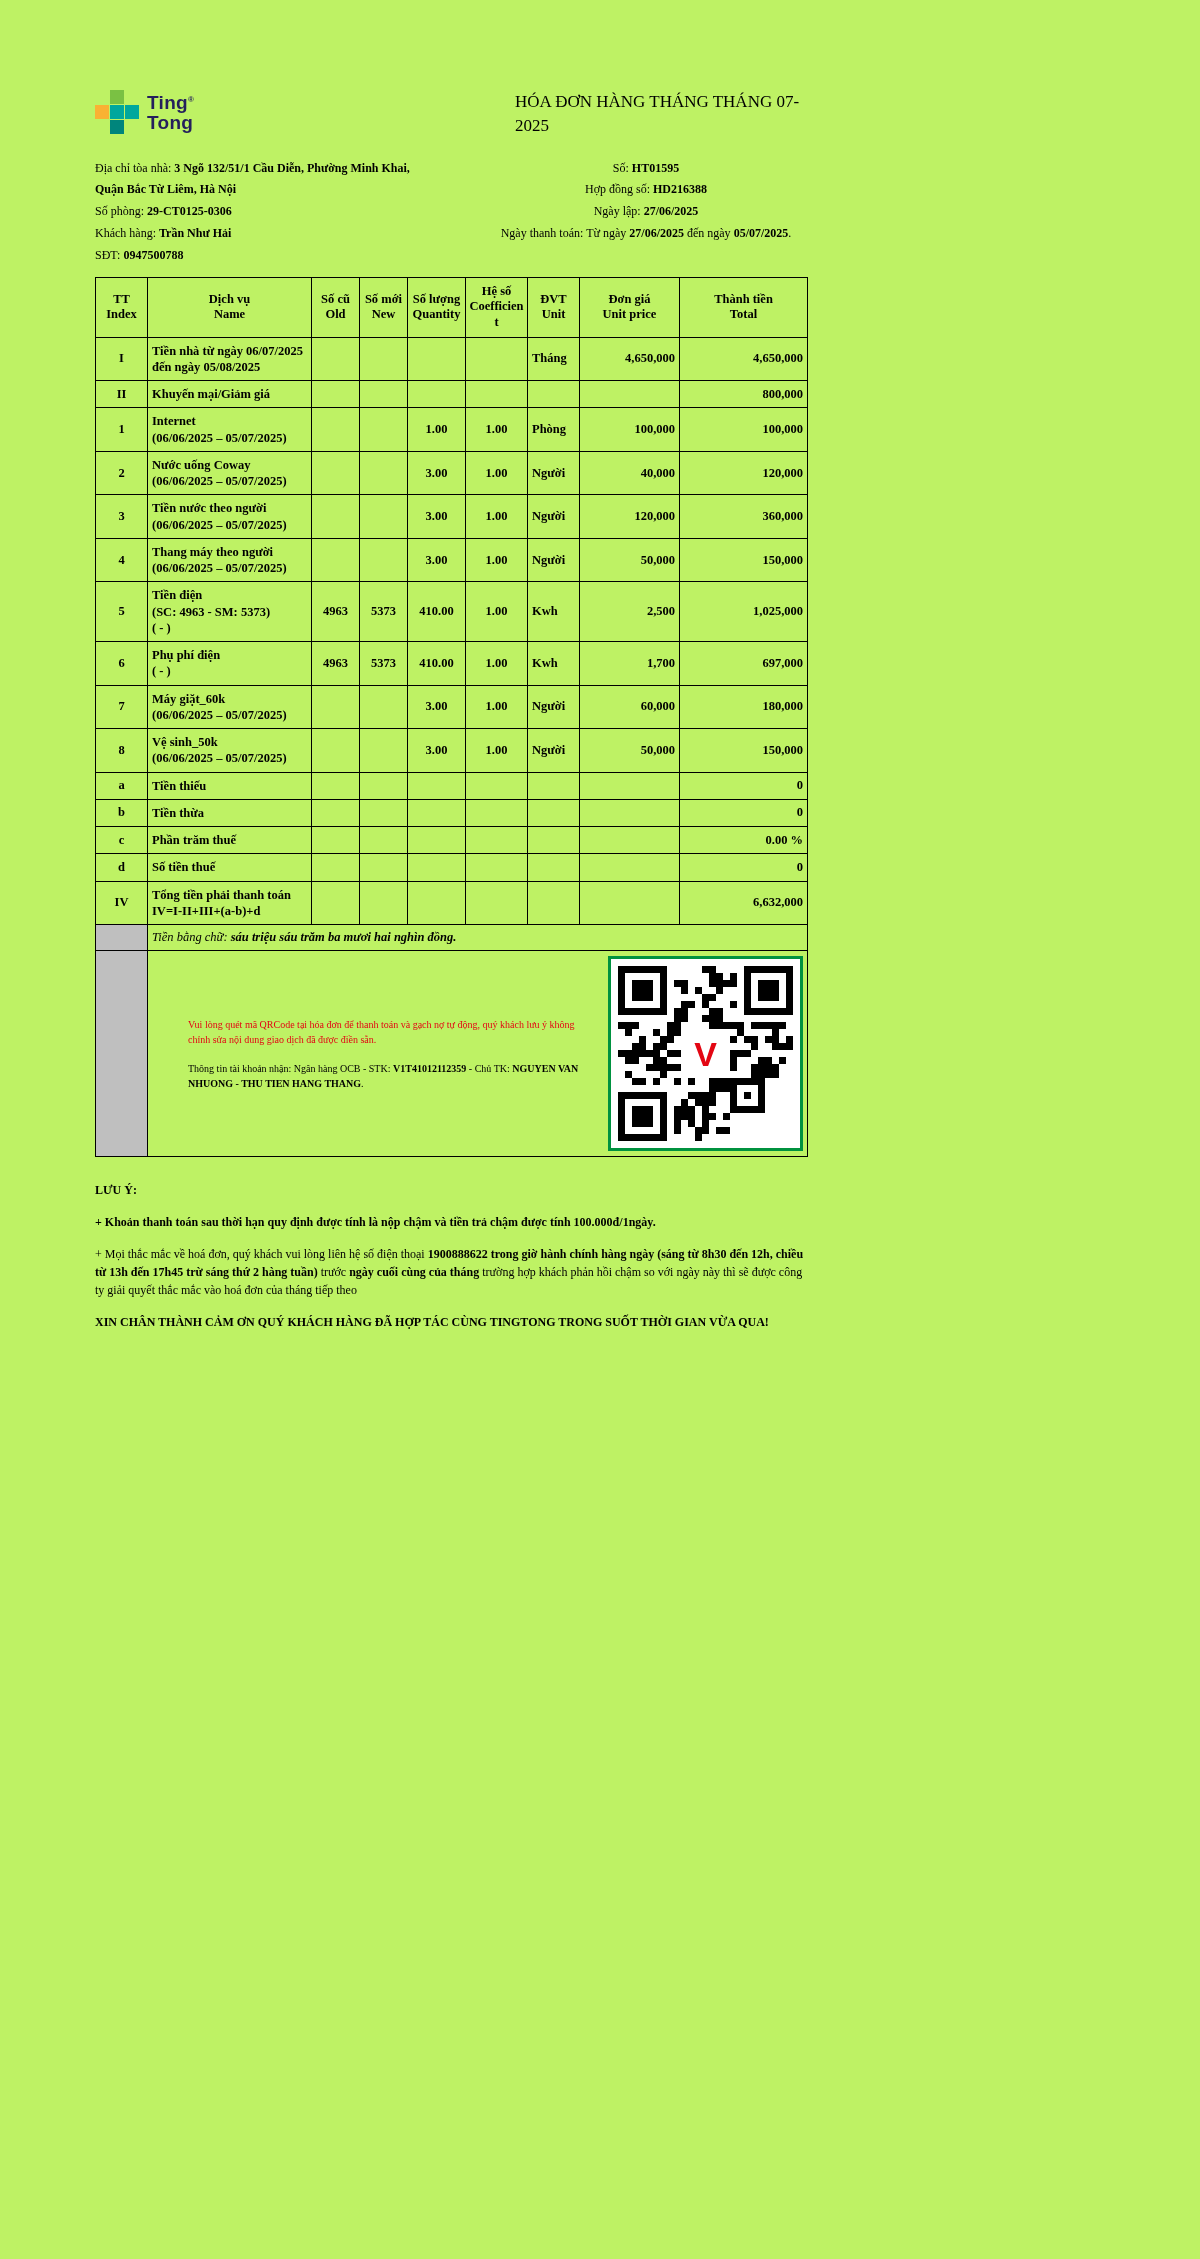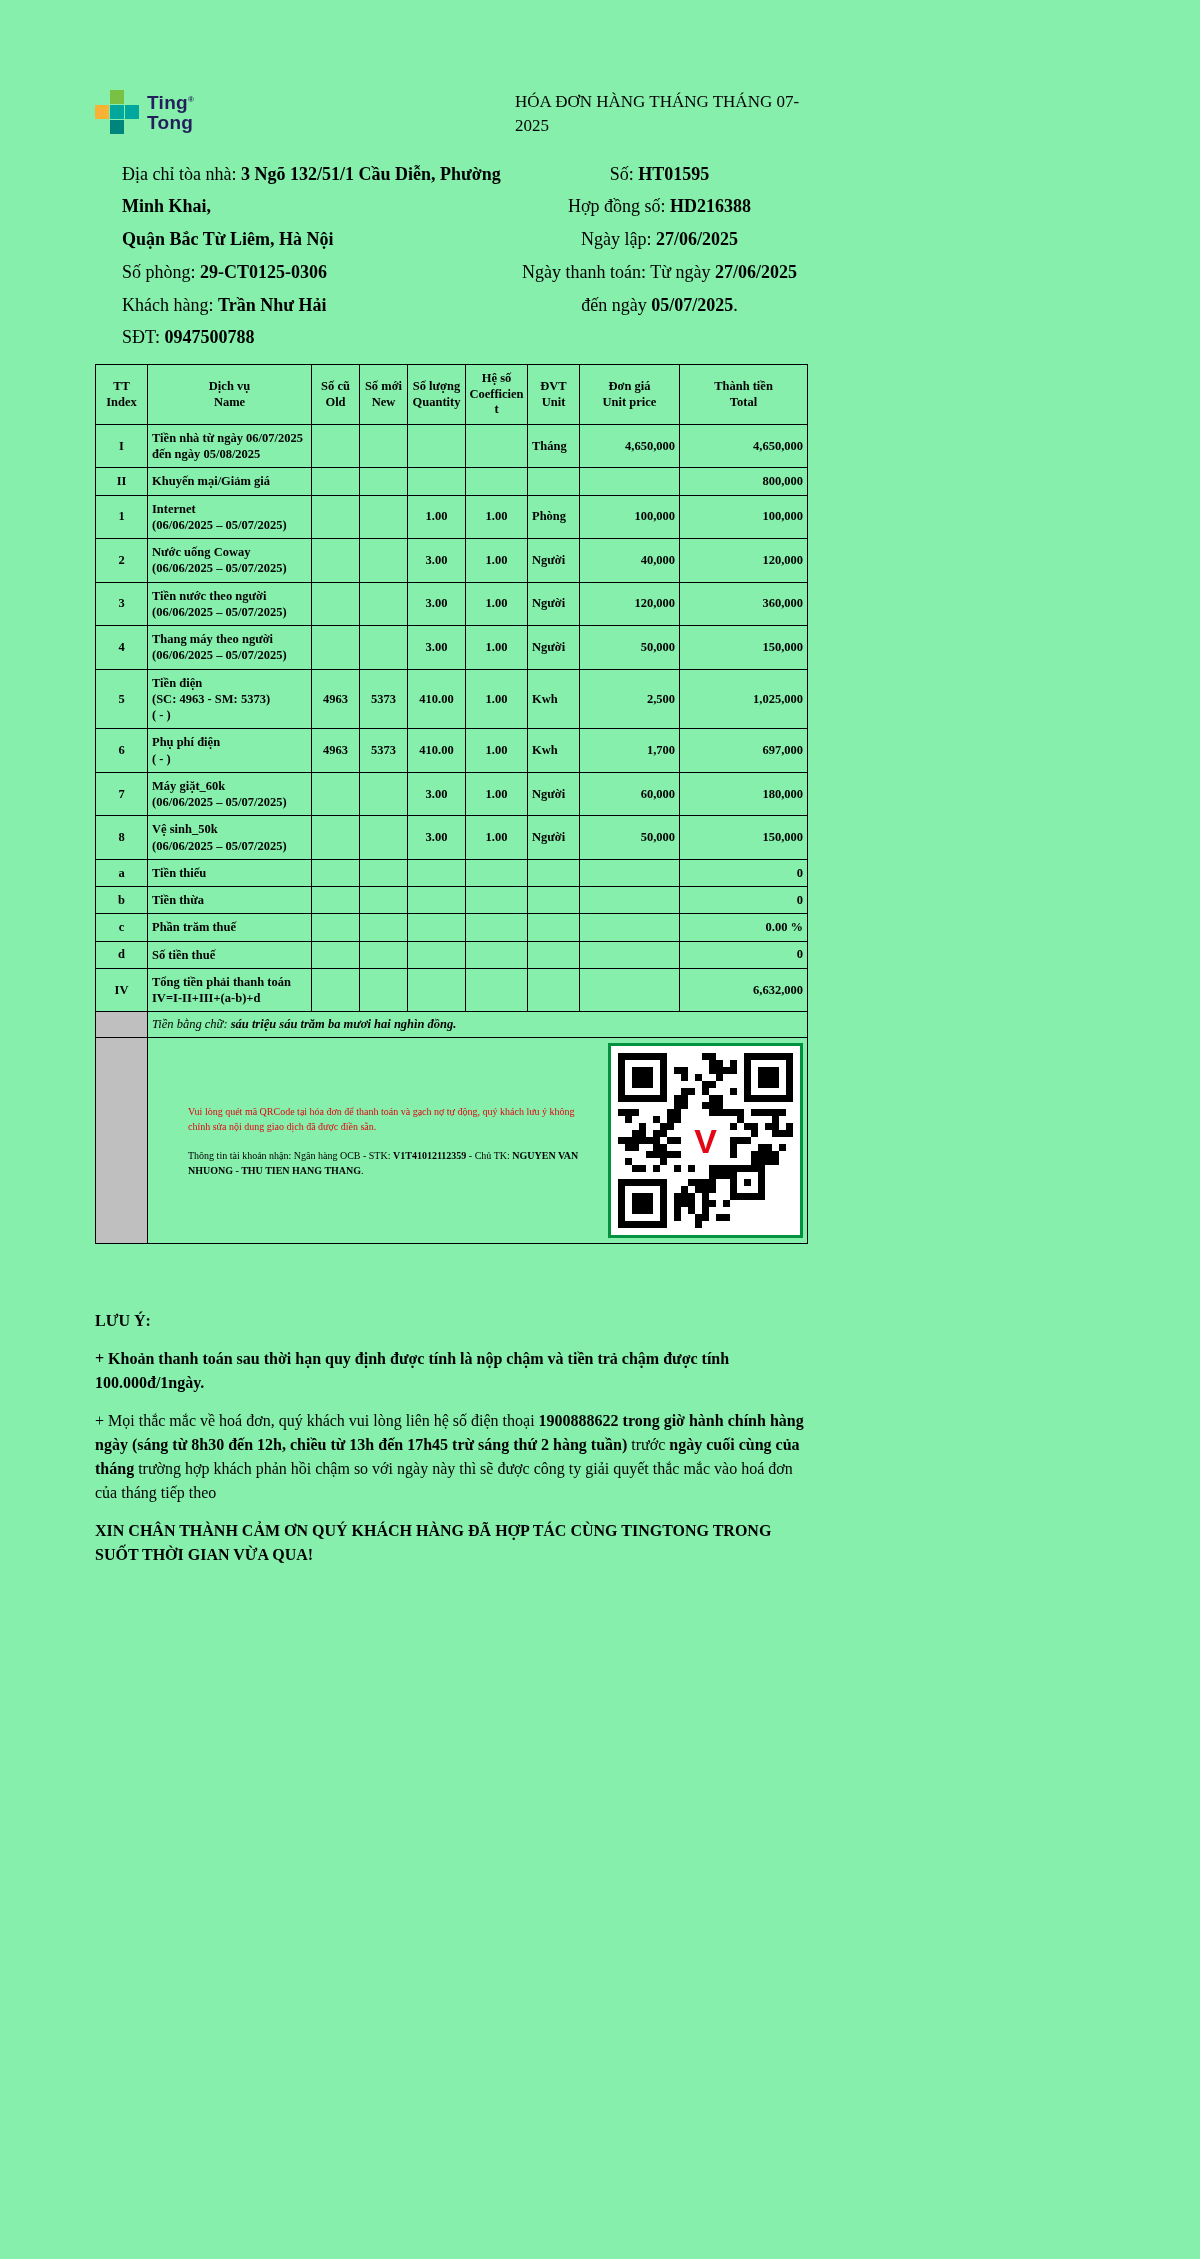--- a/index.html
+++ b/index.html
@@ -1,21 +1,21 @@
 <!DOCTYPE html>
 <html style="--accent-red: #e30613; --qr-border-green: #00923f; --gray-cell: #bfbfbf; --logo-navy: #241f5c; --logo-green: #7ac143; --logo-teal: #00a79d; --logo-teal-dark: #00857c; --logo-yellow: #f9b233;"><head>
 <meta charset="utf-8">
 <style>
   * { box-sizing: border-box; }
   html, body { margin: 0; padding: 0; background: #ffffff; }
   .page {
     position: relative;
     width: 1200px;
     height: 2259px;
-    background: #86efac;
+    background: #bef264;
     font-family: "Liberation Serif", serif;
     color: #000;
     overflow: hidden;
   }
   .content { position: absolute; left: 95px; top: 90px; width: 712px; }
   .bold { font-weight: bold; }
 
   
   .header-row { display: flex; justify-content: space-between; align-items: flex-start; margin-bottom: 20px; }
   .logo { display: flex; align-items: center; gap: 7px; font-family: "Liberation Sans", sans-serif; }
@@ -24,21 +24,21 @@
   .sq-top    { left: 15px; top: 0;    background: var(--logo-green, #7ac143); }
   .sq-left   { left: 0;    top: 15px; background: var(--logo-yellow, #f9b233); }
   .sq-center { left: 15px; top: 15px; background: var(--logo-teal, #00a79d); }
   .sq-right  { left: 30px; top: 15px; background: var(--logo-teal, #00a79d); }
   .sq-bottom { left: 15px; top: 30px; background: var(--logo-teal-dark, #00857c); }
   .logo-text { font-weight: bold; font-size: 19px; line-height: 1.02; color: var(--logo-navy, #241f5c); letter-spacing: .3px; }
   .logo-reg { font-size: 8px; vertical-align: super; }
   .doc-title { width: 292px; font-weight: normal; font-size: 17px; line-height: 1.4; }
 
   
-  .info-row { display: flex; justify-content: space-between; font-size: 18px; line-height: 1.82; margin-bottom: 10px; margin-left: 27px; }
+  .info-row { display: flex; justify-content: space-between; font-size: 12px; line-height: 1.82; margin-bottom: 10px; }
   .info-left { width: 390px; }
   .info-right { text-align: center; flex: 1; }
 
   
   table.invoice { border-collapse: collapse; width: 712px; font-size: 12.5px; font-weight: bold; table-layout: fixed; }
   .invoice th, .invoice td { border: 1px solid #000; padding: 5px 4px; vertical-align: middle; word-wrap: break-word; }
   .invoice th { text-align: center; line-height: 1.25; padding: 6px 2px; }
   .al-c { text-align: center; }
   .al-l { text-align: left; padding-left: 6px; }
   .al-r { text-align: right; padding-right: 7px; }
@@ -49,21 +49,21 @@
   .qr-cell { padding: 16px 10px; }
   .qr-flex { display: flex; align-items: center; gap: 16px; }
   .qr-text { flex: 1; font-weight: normal; font-style: normal; font-size: 10px; line-height: 1.5; padding-left: 36px; }
   .qr-text p { margin: 0; }
   .qr-notice { color: var(--accent-red, #e30613); margin-bottom: 14px !important; }
   .qr-frame { position: relative; flex: none; border: 3px solid var(--qr-border-green, #00923f); background: #fff; padding: 7px; width: 195px; height: 195px; }
   .qr-center { position: absolute; left: 50%; top: 50%; transform: translate(-50%,-50%); width: 42px; height: 42px; background: #fff; display: flex; align-items: center; justify-content: center; }
   .qr-v { color: var(--accent-red, #e30613); font-family: "Liberation Sans", sans-serif; font-weight: bold; font-size: 34px; line-height: 1; }
 
   
-  .notes { margin-top: 65px; width: 712px; font-size: 16px; line-height: 1.5; }
+  .notes { margin-top: 24px; width: 712px; font-size: 12px; line-height: 1.5; }
   .notes p { margin: 0 0 14px 0; }
 </style>
 </head>
 <body>
 
 <div class="page">
   <div class="content">
 
     <div class="header-row">
       <div class="logo">

